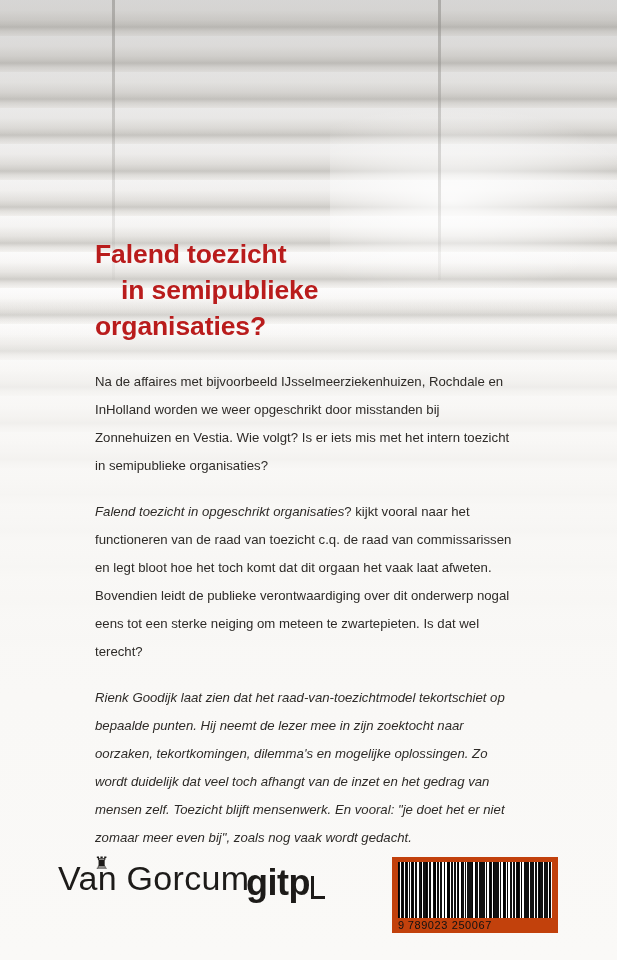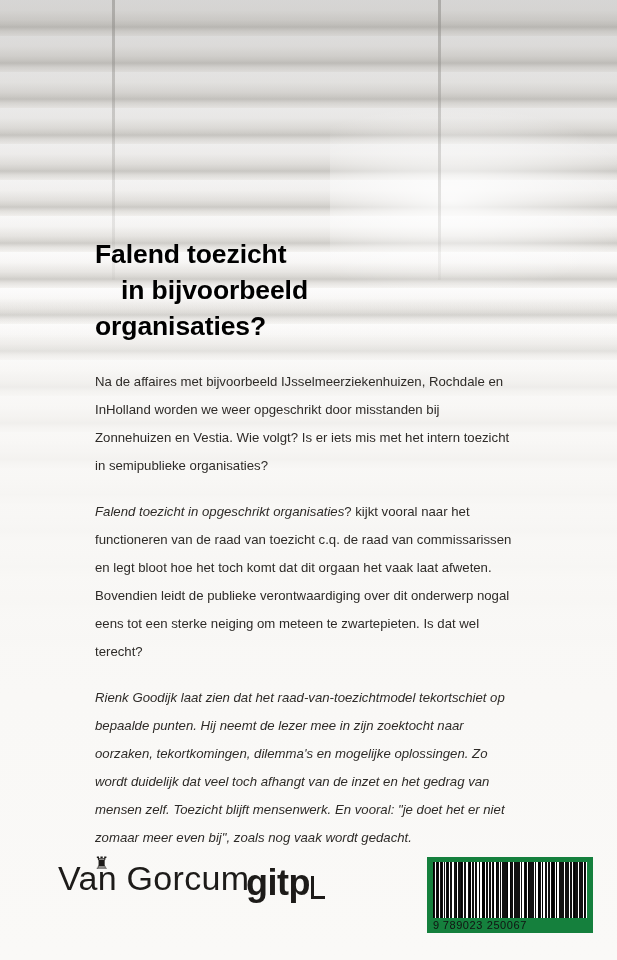--- a/index.html
+++ b/index.html
@@ -96,21 +96,21 @@
     position: absolute;
     left: 0; top: 0;
     width: 617px; height: 960px;
   }
 
   .title {
     position: absolute;
     left: 95px;
     top: 236px;
     width: 440px;
-    color: #000000;
+    color: #b91c1c;
     font-weight: bold;
     font-size: 26.5px;
     line-height: 36px;
     letter-spacing: -0.1px;
   }
   .title .l1 { display: block; }
   .title .l2 { display: block; padding-left: 26px; }
   .title .l3 { display: block; }
 
   .body-text {
@@ -168,25 +168,25 @@
     height: 20px;
     border-left: 3px solid #1d1b19;
     border-bottom: 3px solid #1d1b19;
     margin-left: 1px;
     transform: translateY(4px);
   }
 
   
   .barcode-box {
     position: absolute;
-    left: 427px;
+    left: 392px;
     top: 857px;
     width: 166px;
     height: 76px;
-    background: #15803d;
+    background: #c2410c;
     padding: 5px 6px 2px 6px;
     box-sizing: border-box;
   }
   .bars {
     width: 154px;
     height: 56px;
     background-repeat: repeat-x;
     background-size: 14px 100%;
     background-image:
       linear-gradient(90deg,
@@ -232,21 +232,21 @@
   <div class="blinds-shade"></div>
   <div class="blinds-bright"></div>
   <div class="cord c1"></div>
   <div class="cord c2"></div>
   <div class="paper-fade"></div>
 
   <div class="content">
 
     <div class="title">
       <span class="l1">Falend toezicht</span>
-      <span class="l2">in bijvoorbeeld</span>
+      <span class="l2">in semipublieke</span>
       <span class="l3">organisaties?</span>
     </div>
 
     <div class="body-text" style="top: 368px;">
       <p>Na de affaires met bijvoorbeeld IJsselmeerziekenhuizen, Rochdale en InHolland worden we weer opgeschrikt door misstanden bij Zonnehuizen en Vestia. Wie volgt? Is er iets mis met het intern toezicht in semipublieke organisaties?</p>
       <p><em>Falend toezicht in opgeschrikt organisaties</em><span>? kijkt vooral naar het functioneren van de raad van toezicht c.q. de raad van commissarissen en legt bloot hoe het toch komt dat dit orgaan het vaak laat afweten. Bovendien leidt de publieke verontwaardiging over dit onderwerp nogal eens tot een sterke neiging om meteen te zwartepieten. Is dat wel terecht?</span></p>
       <p>Rienk Goodijk laat zien dat het raad-van-toezichtmodel tekortschiet op bepaalde punten. Hij neemt de lezer mee in zijn zoektocht naar oorzaken, tekortkomingen, dilemma's en mogelijke oplossingen. Zo wordt duidelijk dat veel toch afhangt van de inzet en het gedrag van mensen zelf. Toezicht blijft mensenwerk. En vooral: "je doet het er niet zomaar meer even bij", zoals nog vaak wordt gedacht.</p>
     </div>
 
     <div class="logo-vangorcum">

